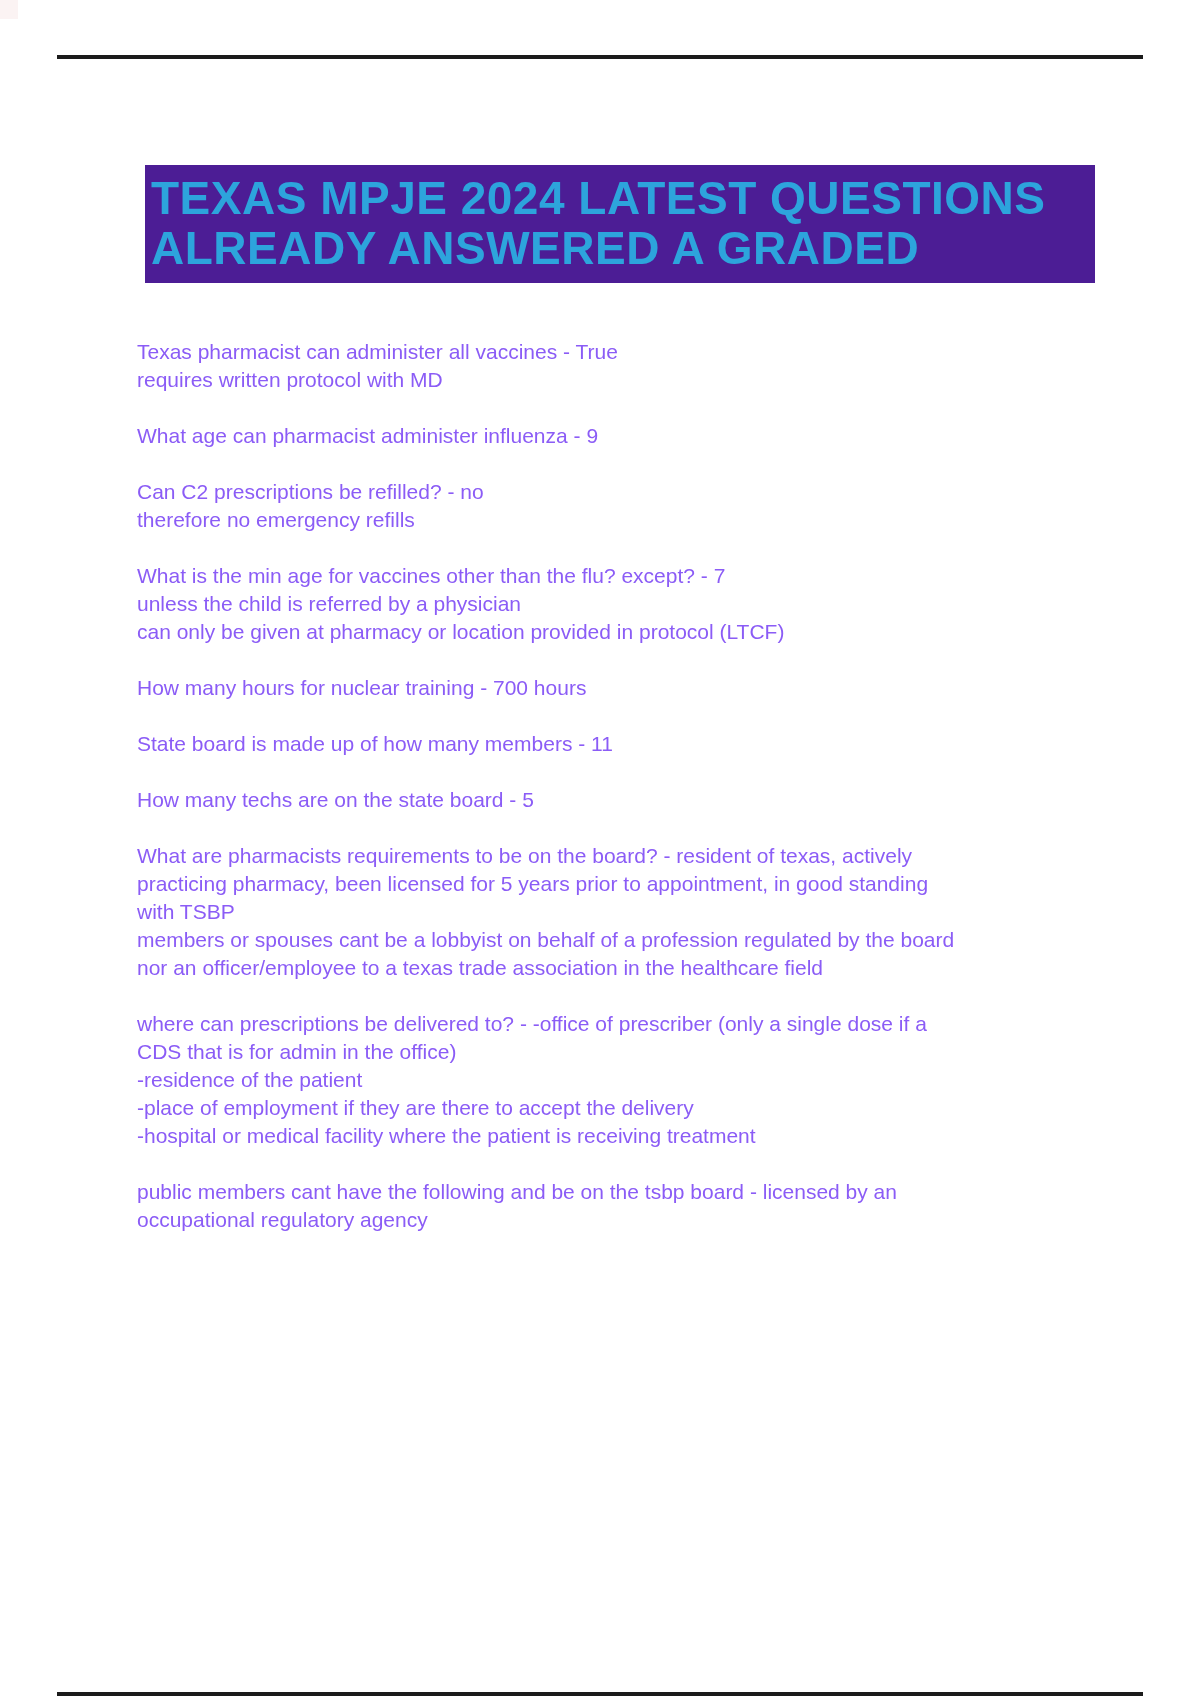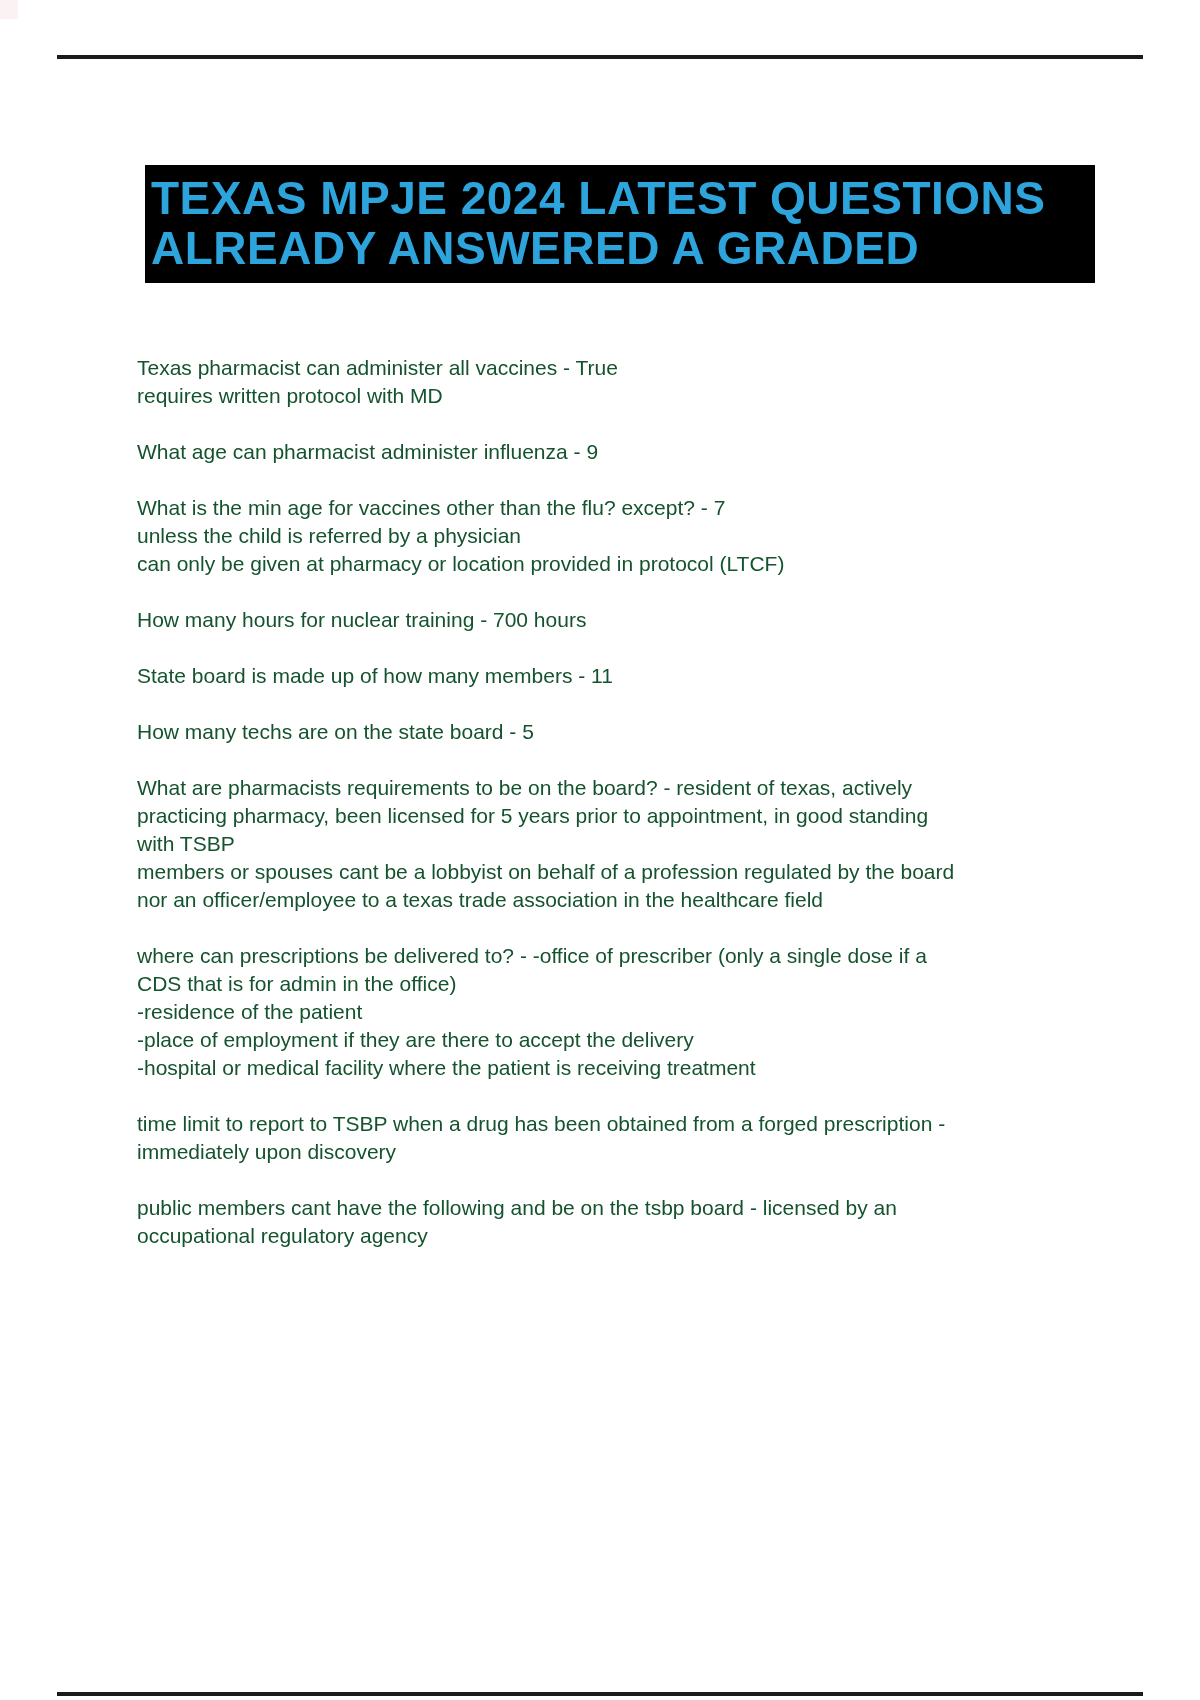--- a/index.html
+++ b/index.html
@@ -26,76 +26,76 @@
   }
   .rule-top { top: 55px; }
   .rule-bottom { top: 1692px; }
   .title-block {
     position: absolute;
     left: 145px;
     top: 165px;
     width: 950px;
     box-sizing: border-box;
     padding: 8px 0 10px 6px;
-    background: #000000;
+    background: #4c1d95;
   }
   .title-line {
     font-size: 46px;
     font-weight: bold;
     line-height: 50px;
     letter-spacing: 0.5px;
     color: #2da4dc;
     white-space: nowrap;
   }
   .qa-list {
     position: absolute;
     left: 137px;
     top: 338px;
     width: 945px;
   }
   .qa {
-    margin: 16px 0 28px 0;
+    margin: 0 0 28px 0;
     font-size: 21px;
     line-height: 28px;
-    color: #14532d;
+    color: #8b5cf6;
     white-space: pre-line;
   }
 </style>
 </head>
 <body>
 
 <div class="page">
   <div class="corner-mark"></div>
   <div class="rule rule-top"></div>
 
   <div class="title-block">
     <div class="title-line">TEXAS MPJE 2024 LATEST QUESTIONS</div>
     <div class="title-line">ALREADY ANSWERED A GRADED</div>
   </div>
 
   <main class="qa-list">
       <p class="qa">Texas pharmacist can administer all vaccines - True
 requires written protocol with MD</p>
       <p class="qa">What age can pharmacist administer influenza - 9</p>
+      <p class="qa">Can C2 prescriptions be refilled? - no
+therefore no emergency refills</p>
       <p class="qa">What is the min age for vaccines other than the flu? except? - 7
 unless the child is referred by a physician
 can only be given at pharmacy or location provided in protocol (LTCF)</p>
       <p class="qa">How many hours for nuclear training - 700 hours</p>
       <p class="qa">State board is made up of how many members - 11</p>
       <p class="qa">How many techs are on the state board - 5</p>
       <p class="qa">What are pharmacists requirements to be on the board? - resident of texas, actively
 practicing pharmacy, been licensed for 5 years prior to appointment, in good standing
 with TSBP
 members or spouses cant be a lobbyist on behalf of a profession regulated by the board
 nor an officer/employee to a texas trade association in the healthcare field</p>
       <p class="qa">where can prescriptions be delivered to? - -office of prescriber (only a single dose if a
 CDS that is for admin in the office)
 -residence of the patient
 -place of employment if they are there to accept the delivery
 -hospital or medical facility where the patient is receiving treatment</p>
-      <p class="qa">time limit to report to TSBP when a drug has been obtained from a forged prescription -
-immediately upon discovery</p>
       <p class="qa">public members cant have the following and be on the tsbp board - licensed by an
 occupational regulatory agency</p>
     </main>
 
   <div class="rule rule-bottom"></div>
 </div>
 
 </body></html>

